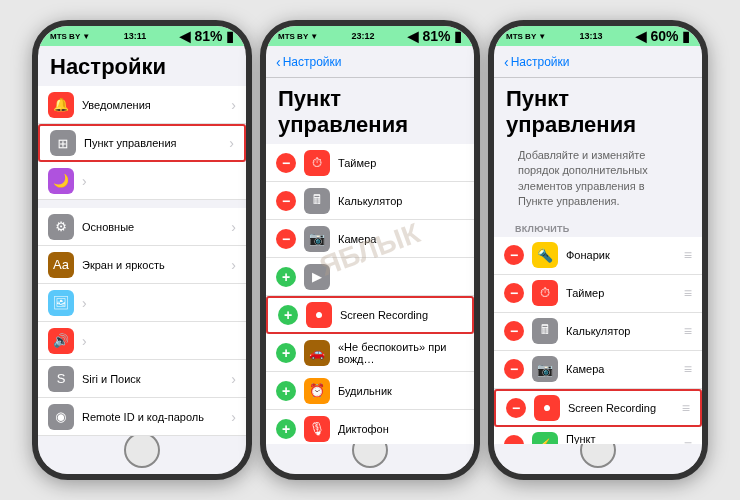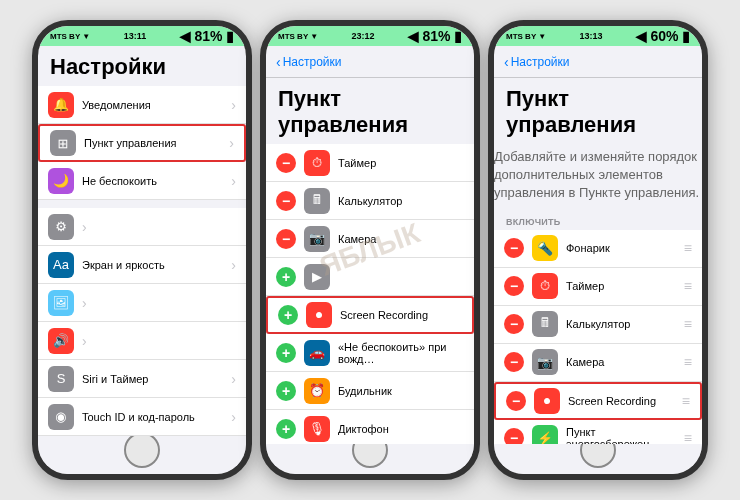--- a/index.html
+++ b/index.html
@@ -95,31 +95,31 @@
     }
     .nav-back-arrow { font-size: 14px; color: #007aff; }
     .screen-title {
       font-size: 22px;
       font-weight: 700;
       padding: 8px 12px 6px;
       color: #000;
       flex-shrink: 0;
     }
     .screen-subtitle {
-      font-size: 13px;
+      font-size: 11px;
       color: #666;
-      padding: 4px 0 8px;
+      padding: 4px 24px 8px;
       flex-shrink: 0;
       line-height: 1.4;
     }
     .section-header {
       font-size: 9px;
       font-weight: 600;
       color: #8e8e93;
-      padding: 6px 12px 3px;
+      padding: 6px 21px 3px;
       text-transform: uppercase;
       letter-spacing: 0.3px;
       flex-shrink: 0;
     }
     .settings-list {
       flex: 1;
       overflow: hidden;
     }
     .settings-item {
       display: flex;
@@ -144,21 +144,21 @@
       justify-content: center;
       margin-right: 8px;
       flex-shrink: 0;
       font-size: 13px;
       color: #fff;
     }
     .icon-red { background: #ff3b30; }
     .icon-orange { background: #ff9500; }
     .icon-yellow { background: #ffcc00; }
     .icon-green { background: #34c759; }
-    .icon-blue { background: #0369a1; }
+    .icon-blue { background: #a16207; }
     .icon-purple { background: #af52de; }
     .icon-gray { background: #8e8e93; }
     .icon-teal { background: #5ac8fa; }
     .item-text {
       font-size: 11px;
       color: #000;
       flex: 1;
     }
     .item-chevron {
       color: #c7c7cc;
@@ -236,49 +236,49 @@
             <span class="item-text">Уведомления</span>
             <span class="item-chevron">›</span>
           </div>
           <div class="settings-item highlighted">
             <div class="icon-box icon-gray">⊞</div>
             <span class="item-text">Пункт управления</span>
             <span class="item-chevron">›</span>
           </div>
           <div class="settings-item">
             <div class="icon-box icon-purple">🌙</div>
-            <span class="item-text">Не беспокоить</span>
             <span class="item-chevron">›</span>
           </div>
           <div class="group-bg"></div>
           <div class="settings-item">
             <div class="icon-box icon-gray">⚙</div>
+            <span class="item-text">Основные</span>
             <span class="item-chevron">›</span>
           </div>
           <div class="settings-item">
             <div class="icon-box icon-blue">Аа</div>
             <span class="item-text">Экран и яркость</span>
             <span class="item-chevron">›</span>
           </div>
           <div class="settings-item">
             <div class="icon-box icon-teal">🖼</div>
             <span class="item-chevron">›</span>
           </div>
           <div class="settings-item">
             <div class="icon-box icon-red">🔊</div>
             <span class="item-chevron">›</span>
           </div>
           <div class="settings-item">
             <div class="icon-box icon-gray">S</div>
-            <span class="item-text">Siri и Таймер</span>
+            <span class="item-text">Siri и Поиск</span>
             <span class="item-chevron">›</span>
           </div>
           <div class="settings-item">
             <div class="icon-box icon-gray">◉</div>
-            <span class="item-text">Touch ID и код-пароль</span>
+            <span class="item-text">Remote ID и код-пароль</span>
             <span class="item-chevron">›</span>
           </div>
         </div>
         <div class="home-indicator-area">
           <div class="home-button"></div>
         </div>
       </div>
     </div>
     <div class="phone">
       <div class="phone-screen">

